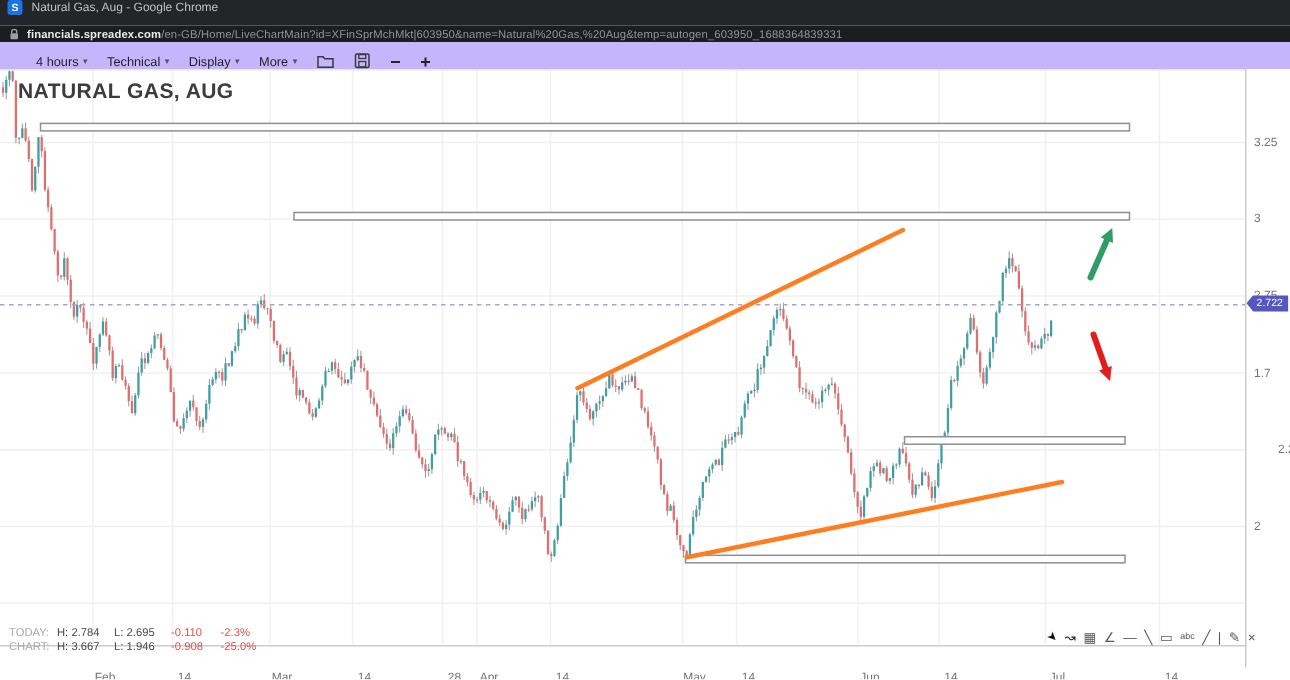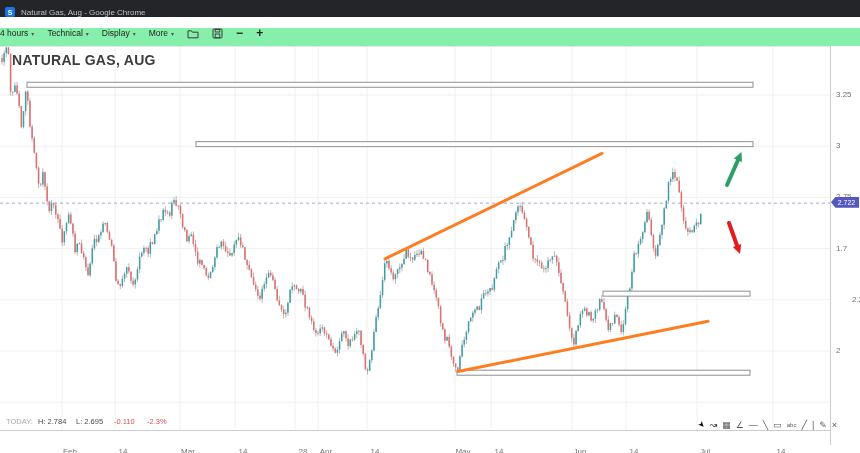--- a/index.html
+++ b/index.html
@@ -1,32 +1,32 @@
 <!DOCTYPE html>
 <html><head>
 <meta charset="utf-8">
 <style>
   html,body{margin:0;padding:0;background:#fff;}
   body{font-family:"Liberation Sans",sans-serif;}
   #win{position:relative;width:860px;height:453px;background:#fff;overflow:hidden;}
 
   
   .titlebar{position:absolute;left:0;top:0;width:860px;height:17px;background:#232528;
-    display:flex;align-items:flex-end;gap:6px;padding-left:5px;box-sizing:border-box;}
+    display:flex;align-items:flex-start;gap:6px;padding-left:5px;box-sizing:border-box;}
   .favicon{width:10px;height:10px;background:#1a73e8;border-radius:2px;color:#fff;
     font-size:7px;font-weight:bold;display:flex;align-items:center;justify-content:center;flex:0 0 auto;}
   .wtitle{color:#bdc1c6;font-size:8px;white-space:nowrap;}
   .urlbar{position:absolute;left:0;top:17px;width:860px;height:11px;background:#1b1d20;
     display:flex;align-items:center;gap:5px;padding-left:6px;box-sizing:border-box;}
   .url{font-size:7.5px;color:#8f949a;white-space:nowrap;letter-spacing:.1px;}
   .url b{color:#e8eaed;font-weight:bold;}
 
   
-  .apptoolbar{position:absolute;left:0;top:28px;width:860px;height:18px;background:#86efac;
-    display:flex;align-items:flex-start;gap:13px;padding-left:0;box-sizing:border-box;
+  .apptoolbar{position:absolute;left:0;top:28px;width:860px;height:18px;background:#c4b5fd;
+    display:flex;align-items:flex-end;gap:13px;padding-left:24px;box-sizing:border-box;
     font-size:8.5px;color:#1f1f1f;}
   .menu{display:flex;align-items:center;gap:3px;cursor:default;}
   .caret{font-size:6px;color:#555;transform:translateY(-0.5px);}
   .tbicon{display:flex;align-items:center;}
   .tbtxt{font-size:12px;font-weight:bold;color:#222;line-height:10px;}
 
   
   .chart-panel{position:absolute;left:0;top:46px;width:830px;height:384px;border-top:1px solid #e7e7e7;}
   .sym{position:absolute;left:12px;top:5px;font-size:14px;font-weight:bold;color:#3c3c3c;letter-spacing:.3px;z-index:5;}
   svg#cv{position:absolute;left:0;top:0;}
@@ -59,20 +59,27 @@
 </head>
 <body>
 
 <div id="win">
 
   <div class="titlebar">
     <div class="favicon">S</div>
     <div class="wtitle">Natural Gas, Aug - Google Chrome</div>
   </div>
 
+  <div class="urlbar">
+    <svg width="7" height="8" viewBox="0 0 7 8">
+      <path d="M1.8 3.2 V2.3 a1.7 1.7 0 0 1 3.4 0 V3.2" fill="none" stroke="#9aa0a6" stroke-width="0.9"></path>
+      <rect x="1" y="3.2" width="5" height="3.9" rx="0.6" fill="#9aa0a6"></rect>
+    </svg>
+    <div class="url"><b>financials.spreadex.com</b><span>/en-GB/Home/LiveChartMain?id=XFinSprMchMkt|603950&amp;name=Natural%20Gas,%20Aug&amp;temp=autogen_603950_1688364839331</span></div>
+  </div>
 
   <div class="apptoolbar">
     <div class="menu">
       <span>4 hours</span>
       <span class="caret">▾</span>
     </div>
     <div class="menu">
       <span>Technical</span>
       <span class="caret">▾</span>
     </div>
@@ -829,20 +836,27 @@
     </div>
 
   <div class="legend" id="legend">
       <div class="lrow">
         <span class="lname">TODAY:</span>
         <span class="lval">H: 2.784</span>
         <span class="lval">L: 2.695</span>
         <span class="lneg">-0.110</span>
         <span class="lneg">-2.3%</span>
       </div>
+      <div class="lrow">
+        <span class="lname">CHART:</span>
+        <span class="lval">H: 3.667</span>
+        <span class="lval">L: 1.946</span>
+        <span class="lneg">-0.908</span>
+        <span class="lneg">-25.0%</span>
+      </div>
     </div>
 
   <div class="drawtb" id="drawtb">
       <span class="tool first">➤</span>
       <span class="tool dark">↝</span>
       <span class="tool">▦</span>
       <span class="tool">∠</span>
       <span class="tool">—</span>
       <span class="tool">╲</span>
       <span class="tool">▭</span>

